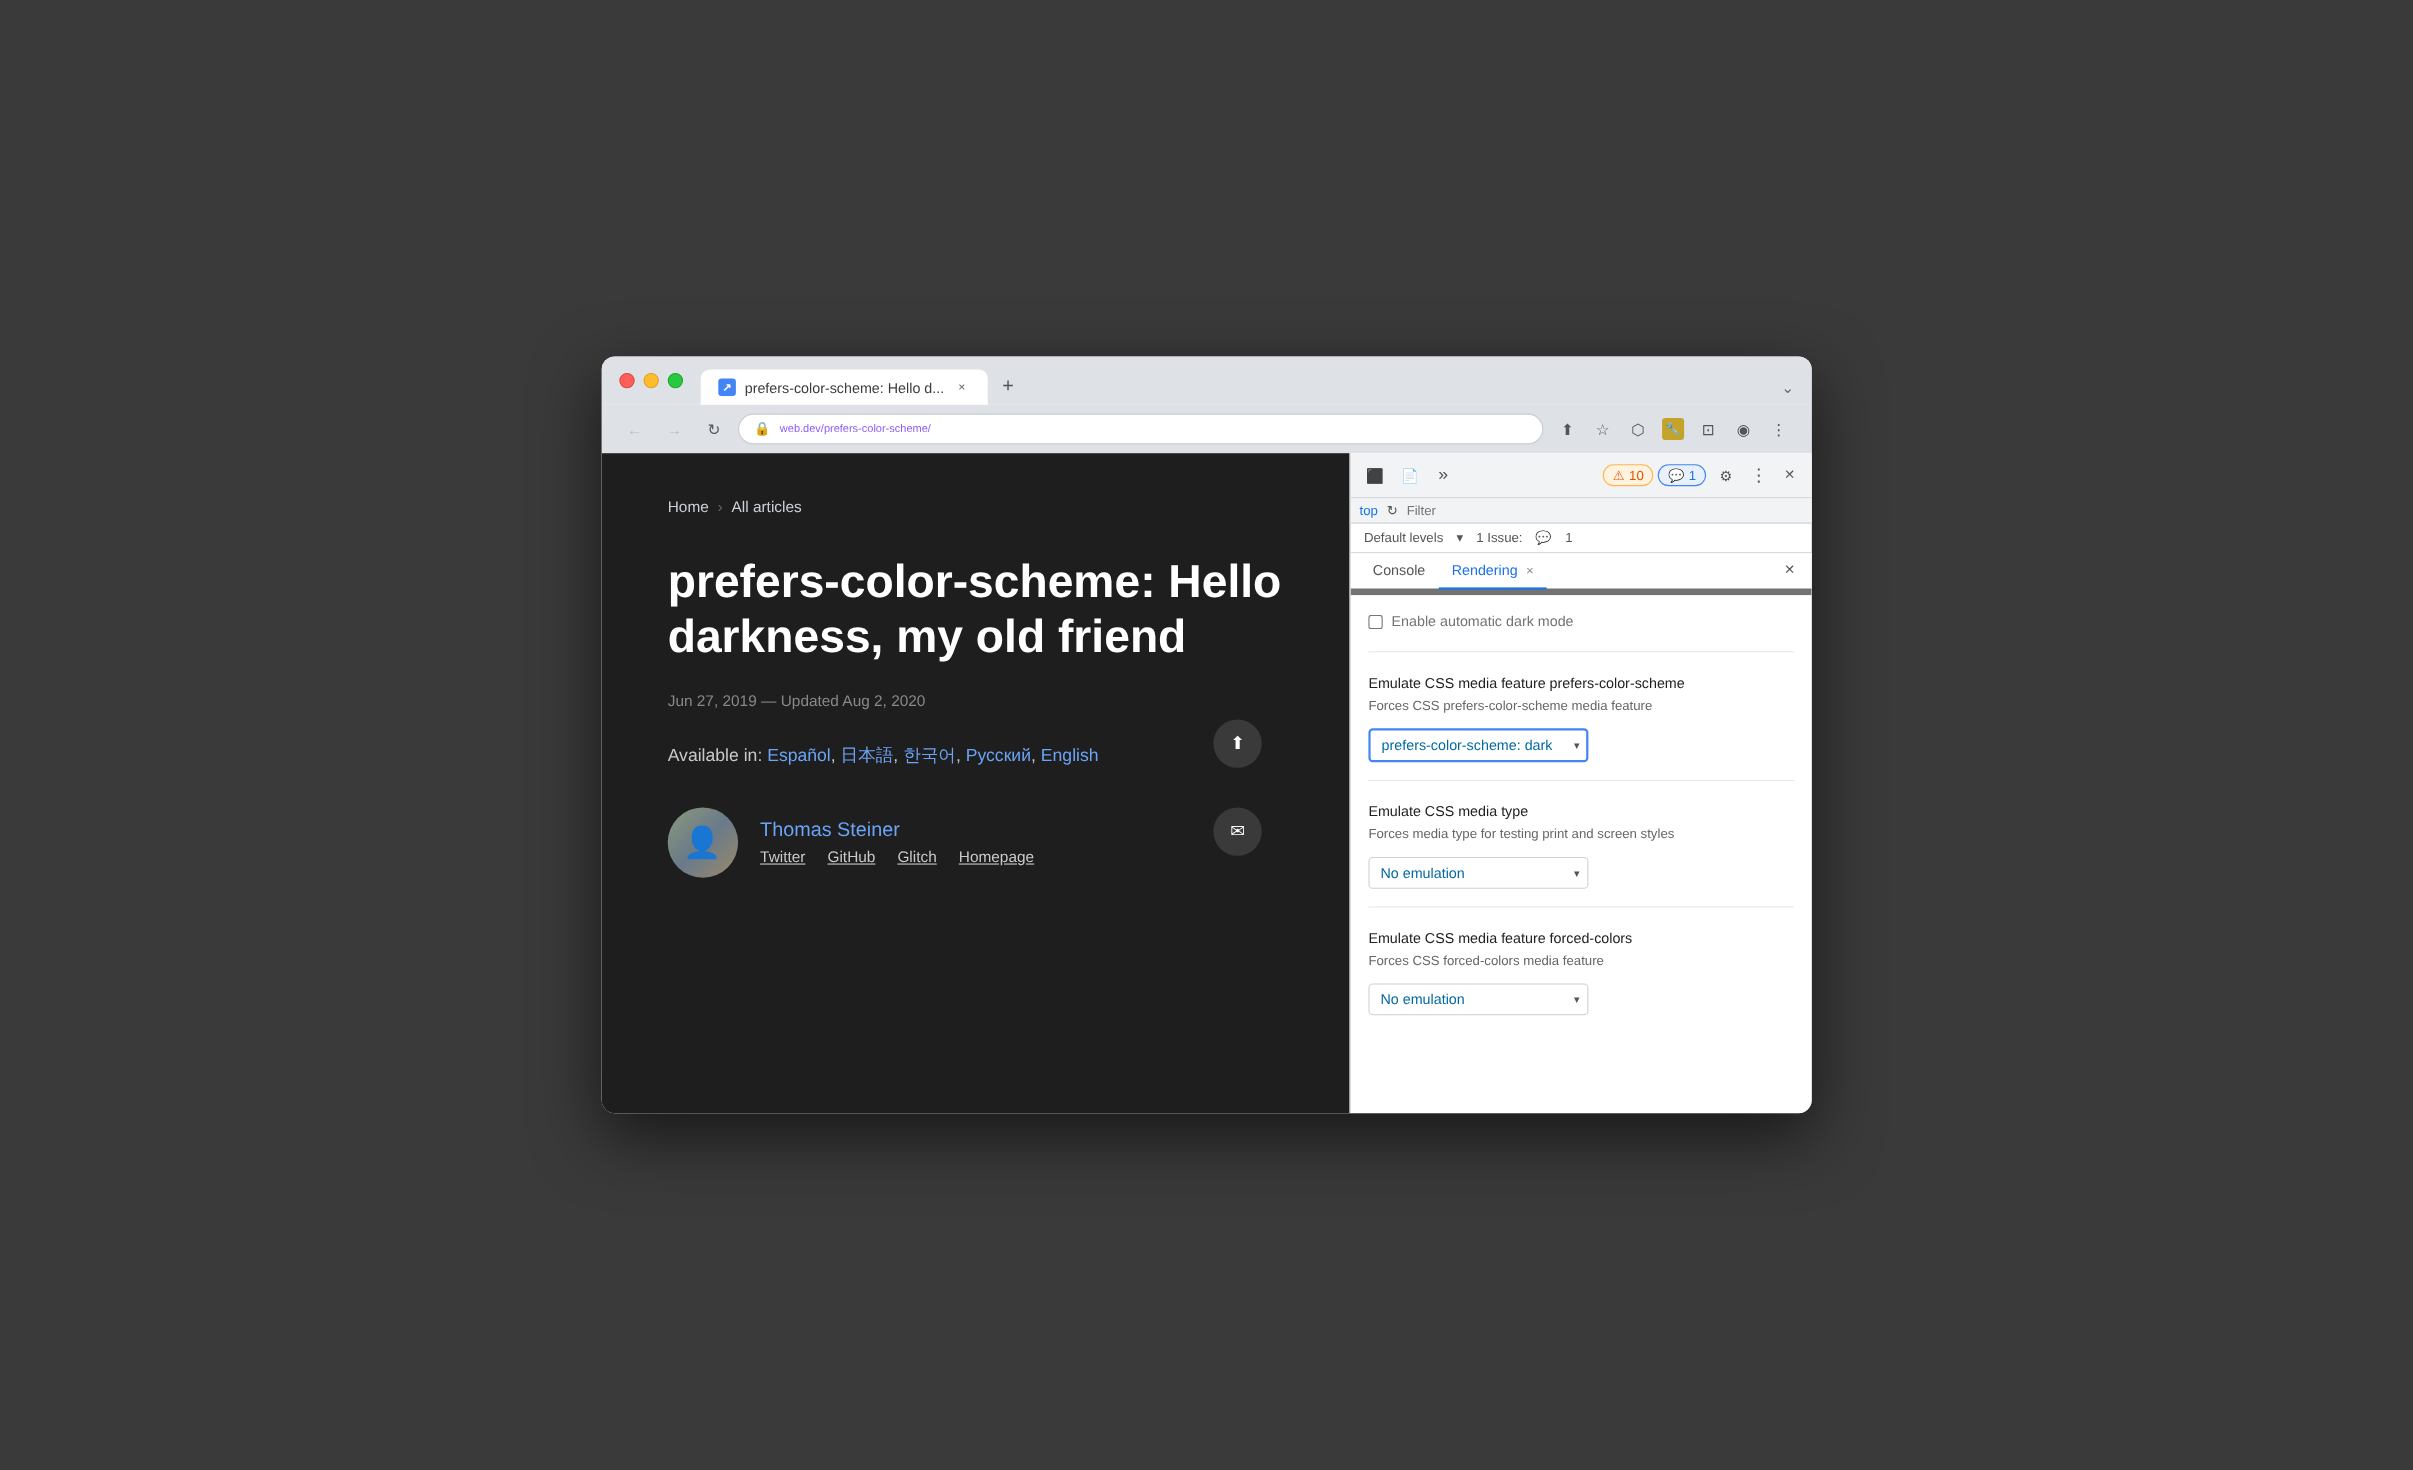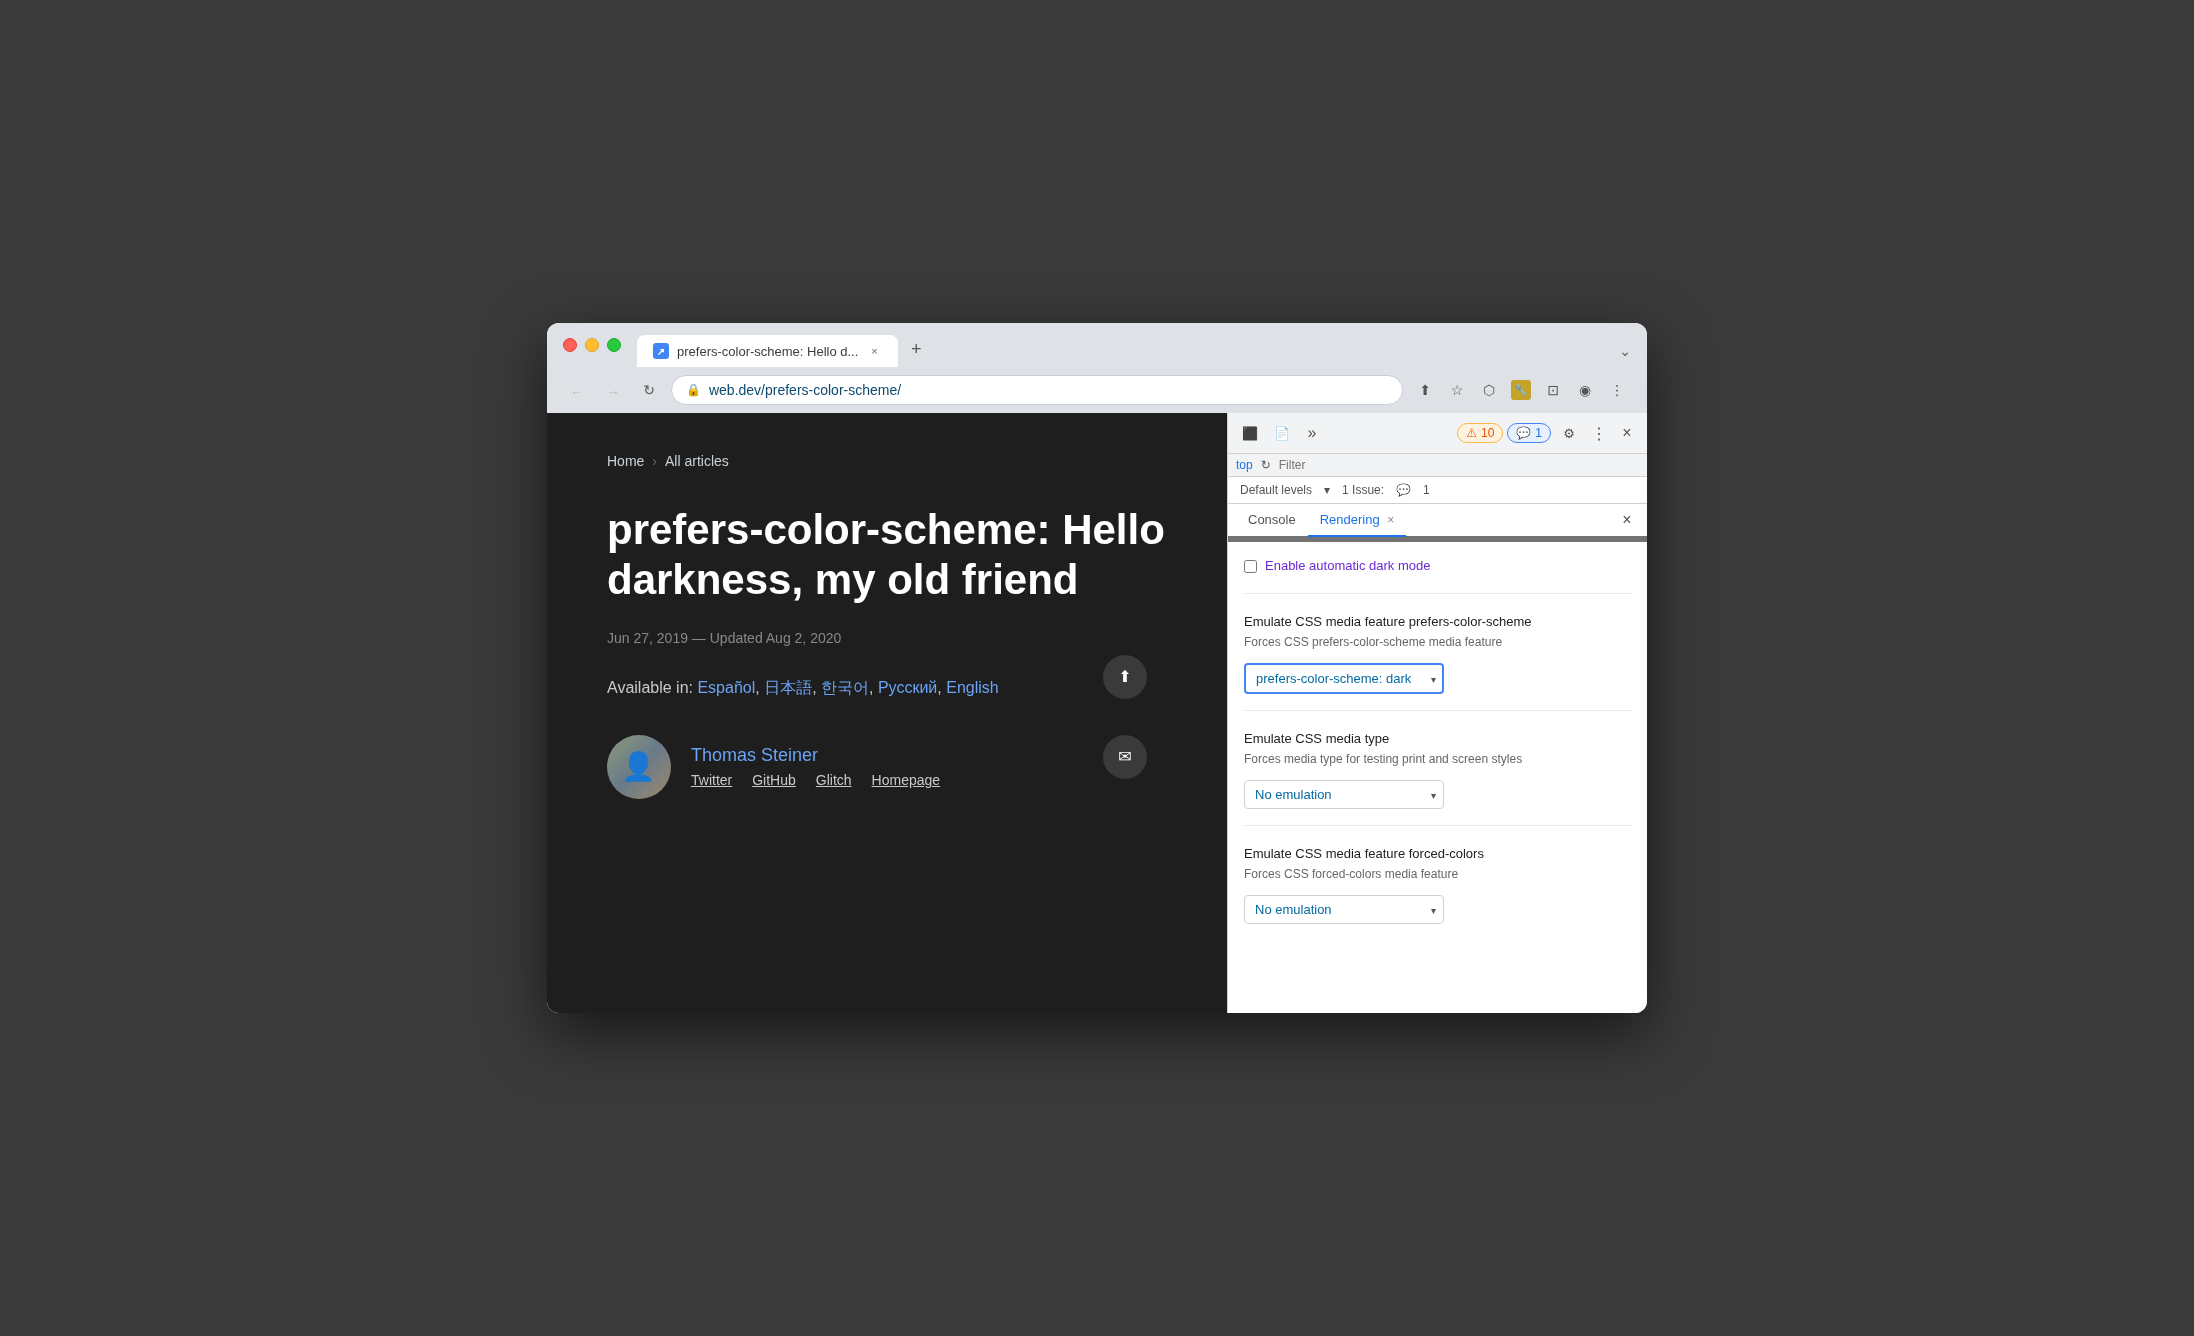--- a/index.html
+++ b/index.html
@@ -157,22 +157,22 @@
       border: 1px solid #c8cdd6;
     }
 
     .lock-icon {
       color: #666;
       font-size: 12px;
     }
 
     .address-text {
       flex: 1;
-      font-size: 14px;
-      color: #0c4a6e;
+      font-size: 10px;
+      color: #8b5cf6;
     }
 
     .toolbar-actions {
       display: flex;
       align-items: center;
       gap: 4px;
     }
 
     .toolbar-icon-btn {
       width: 28px;
@@ -475,21 +475,21 @@
       margin-bottom: 4px;
     }
 
     .checkbox-row input[type="checkbox"] {
       margin-top: 2px;
       flex-shrink: 0;
     }
 
     .checkbox-label {
       font-size: 13px;
-      color: #6d28d9;
+      color: #737373;
       text-align: center;
     }
 
     .checkbox-sublabel {
       font-size: 12px;
       color: #666;
       margin-top: 2px;
       line-height: 1.4;
     }
 

